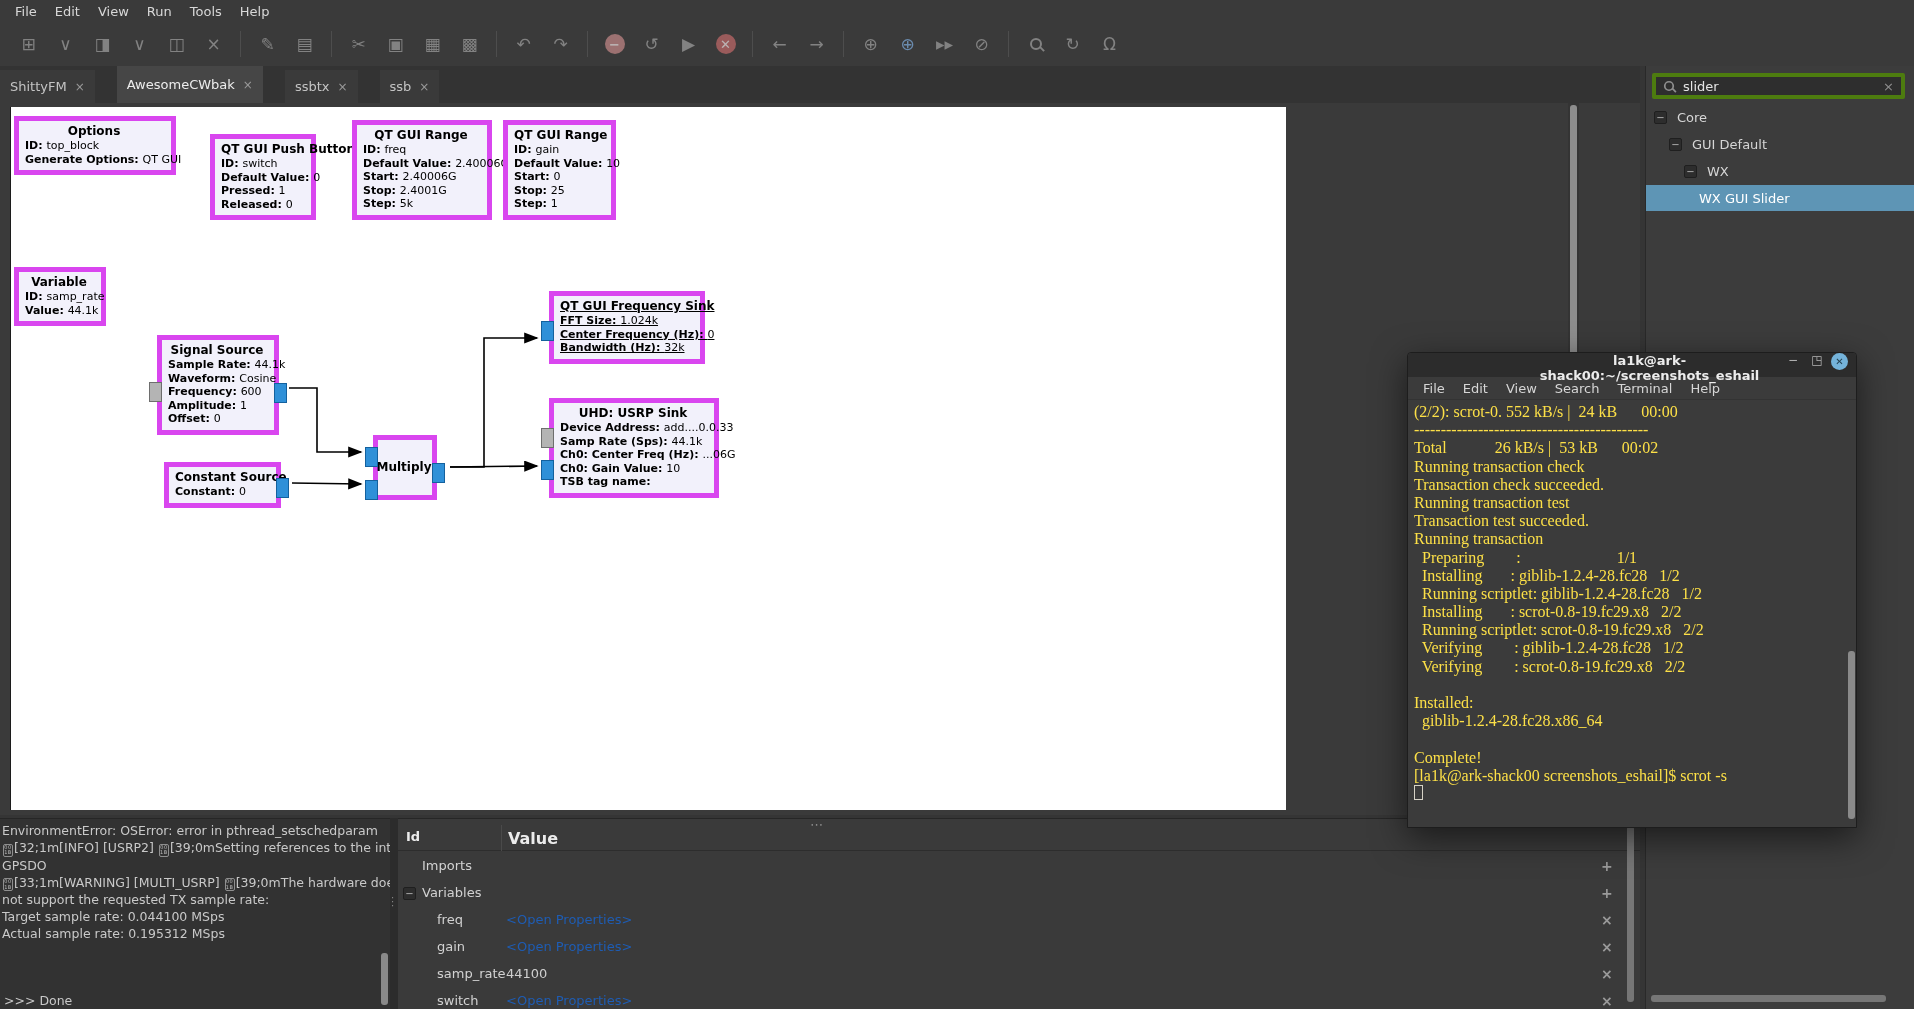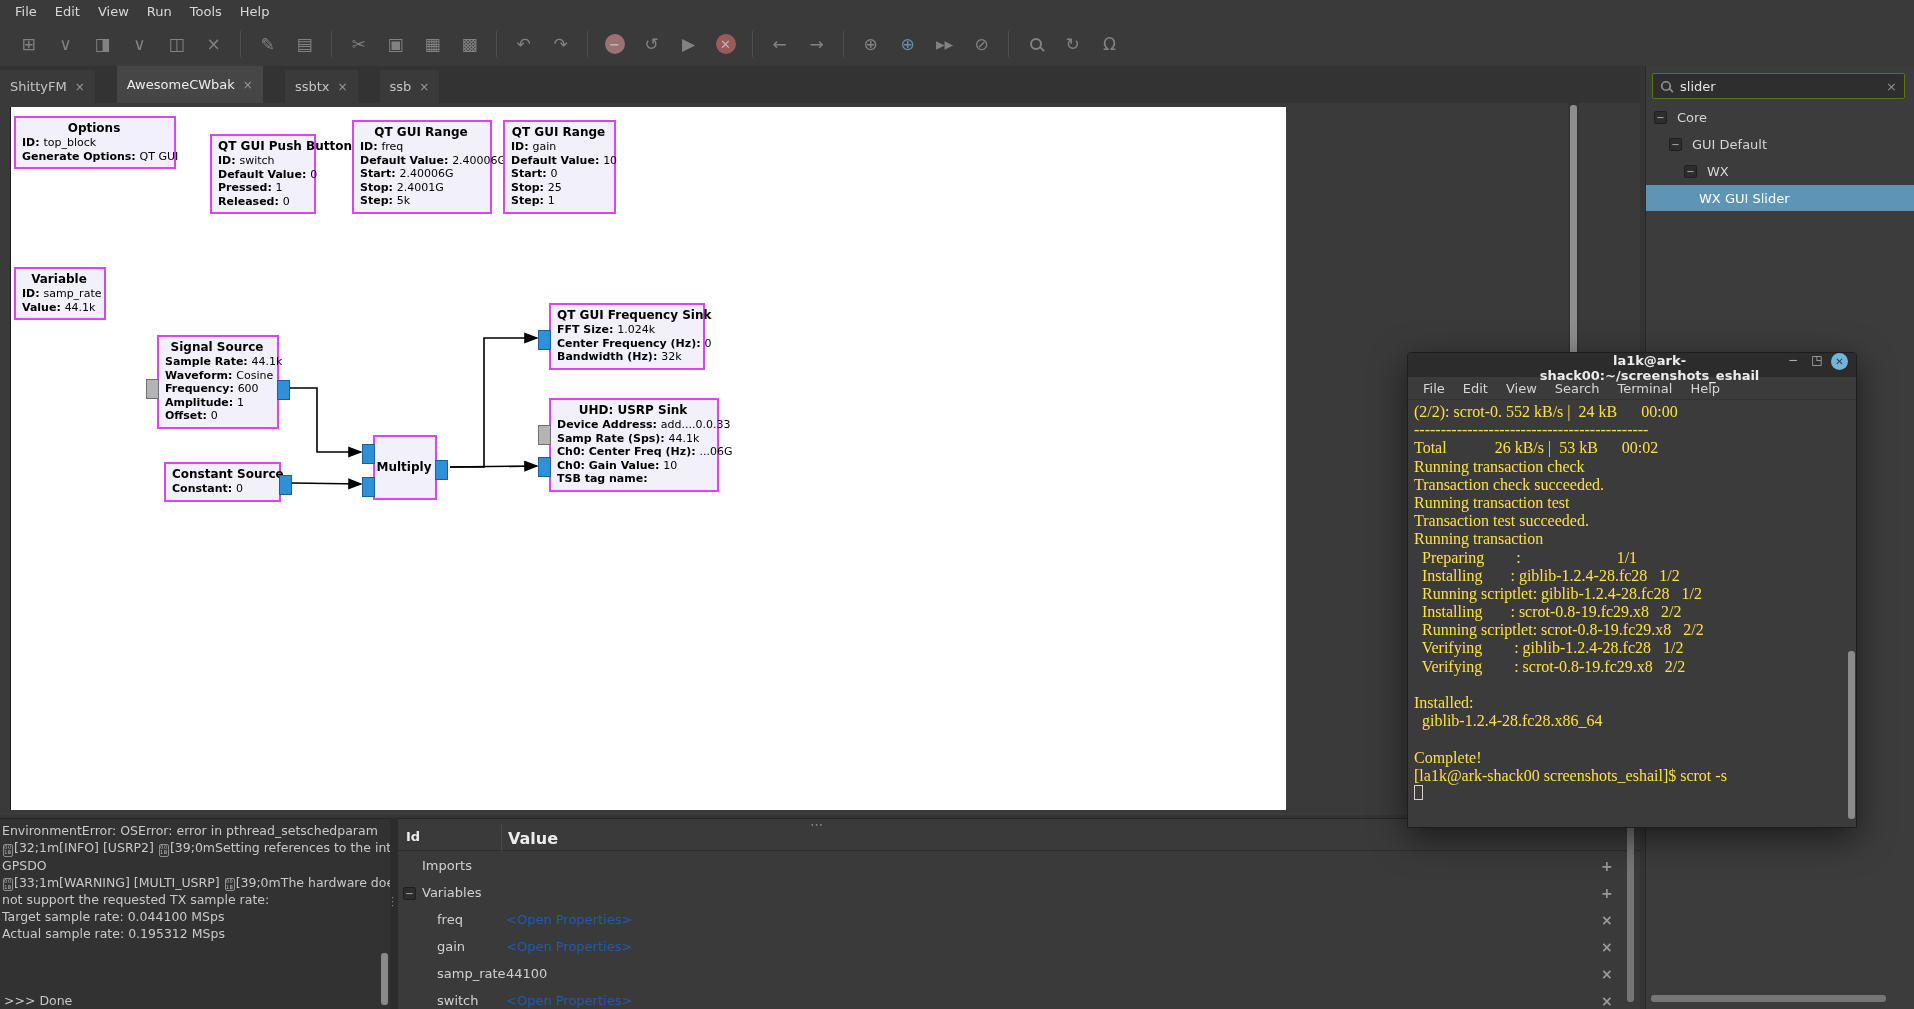--- a/index.html
+++ b/index.html
@@ -32,37 +32,37 @@
   .tab.active { background:#464646; height:37px; color:#ececec; }
   .tab .x { margin-left:8px; color:#9a9a9a; font-size:12px; }
 
   
   #canvas-vp { left:0; top:103px; width:1640px; height:712px; background:#3a3a3a; }
   #page { position:absolute; left:10px; top:4px; width:1276px; height:703px;
     background:#ffffff; border-left:1px solid #1c1c1c; }
   #canvas-scroll { position:absolute; left:1568px; top:0; width:11px; height:712px; background:#343434; }
   #canvas-scroll .thumb { position:absolute; left:2px; top:2px; width:7px; height:600px;
     background:#8d8d8d; border-radius:3px; }
-  .block { position:absolute; background:#f2f1fb; border:2px solid #d946ef;
+  .block { position:absolute; background:#f2f1fb; border:5px solid #d946ef;
     padding:3px 8px 4px 6px; font-size:11px; color:#000; white-space:nowrap; }
   .block .title { font-weight:bold; font-size:12px; text-align:center; margin-bottom:1px; }
   .block .param { line-height:13.5px; }
   .block .param b { font-weight:bold; }
   .port { position:absolute; width:13px; height:20px; }
   .port.blue { background:#2f90d8; border:1px solid #14619e; }
   .port.grey { background:#b4b4b4; border:1px solid #6e6e6e; }
   .port.left { left:-13px; } .port.right { right:-13px; }
   #wires { position:absolute; left:0; top:0; pointer-events:none; }
   .blk-center { display:flex; align-items:center; justify-content:center; }
 
   
   #sidebar { left:1645px; top:66px; width:269px; height:943px; background:#3c3c3c;
     border-left:1px solid #292929; }
   #searchbox { position:absolute; left:6px; top:7px; width:253px; height:26px;
-    background:#2e2e2e; border:1px solid #4d7c0f; border-radius:2px;
+    background:#2e2e2e; border:4px solid #4d7c0f; border-radius:2px;
     display:flex; align-items:center; padding:0 7px; }
   #searchbox .mag { border-color:#8f8f8f; transform:scale(.85); }
   #searchbox .mag::after { background:#8f8f8f; }
   #search-text { color:#e4e4e4; font-size:13px; margin-left:8px; flex:1; }
   #searchbox .x { color:#8f8f8f; font-size:13px; }
   .tree-row { position:absolute; left:0; width:269px; height:26px; display:flex;
     align-items:center; color:#d6d6d6; font-size:13px; }
   .tree-row.selected { background:#5e95b5; color:#ffffff; }
   .expander { width:13px; height:13px; background:#2d2d2d; border:1px solid #1f1f1f;
     border-radius:2px; color:#b9b9b9; font-size:10px; line-height:11px; text-align:center;
@@ -309,21 +309,21 @@
         <div class="title">Constant Source</div>
         <div class="param"><b>Constant: </b><span>0</span></div>
         <span class="port blue right" style="top: 11px;"></span>
       </div>
       <div class="block blk-center" style="left: 362px; top: 328px; width: 64px; height: 65px;">
         <div class="title">Multiply</div>
         <span class="port blue left" style="top: 7px;"></span>
         <span class="port blue left" style="top: 40px;"></span>
         <span class="port blue right" style="top: 23px;"></span>
       </div>
-      <div class="block" style="left: 538px; top: 196px; width: 156px;">
+      <div class="block" style="left: 538px; top: 184px; width: 156px; text-decoration: underline;">
         <div class="title">QT GUI Frequency Sink</div>
         <div class="param"><b>FFT Size: </b><span>1.024k</span></div>
         <div class="param"><b>Center Frequency (Hz): </b><span>0</span></div>
         <div class="param"><b>Bandwidth (Hz): </b><span>32k</span></div>
         <span class="port blue left" style="top: 25px;"></span>
       </div>
       <div class="block" style="left: 538px; top: 291px; width: 170px;">
         <div class="title">UHD: USRP Sink</div>
         <div class="param"><b>Device Address: </b><span>add....0.0.33</span></div>
         <div class="param"><b>Samp Rate (Sps): </b><span>44.1k</span></div>

